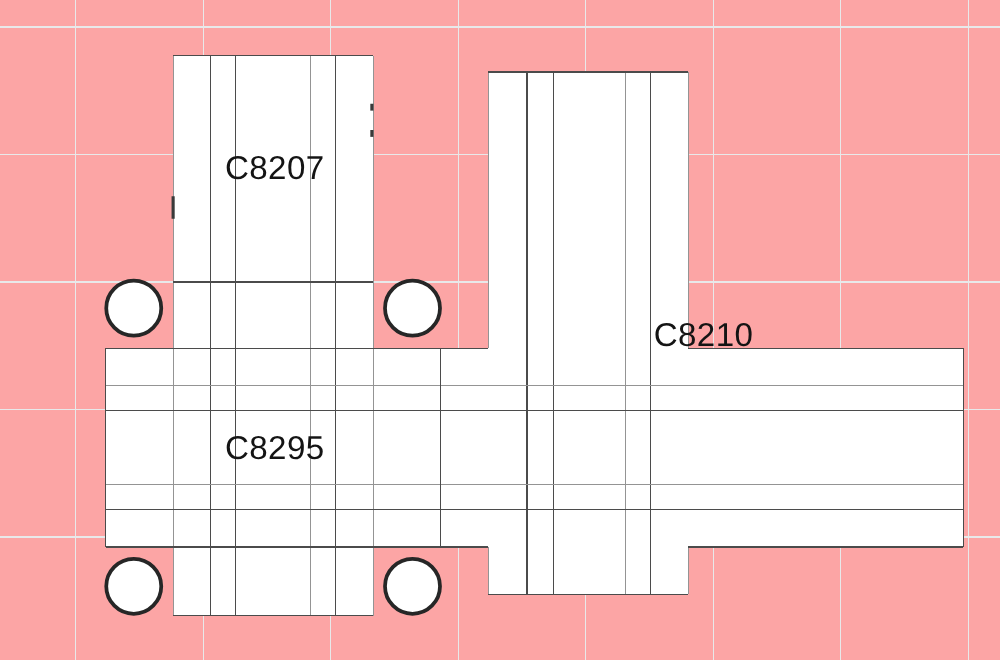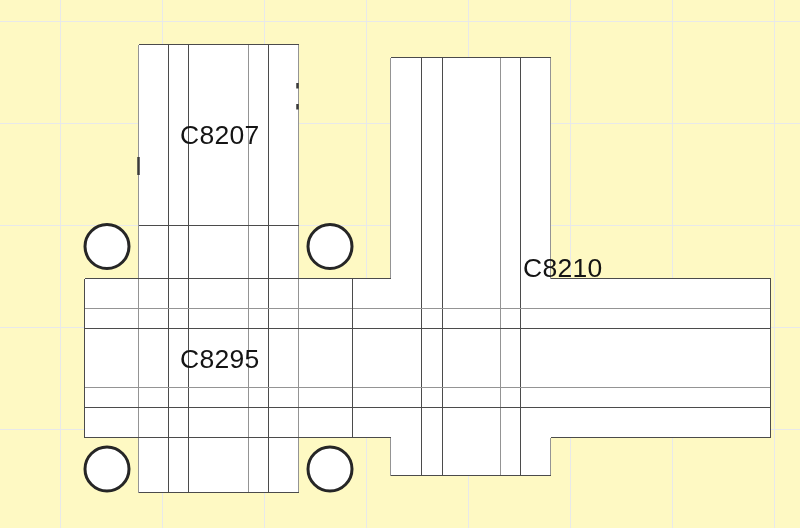--- a/index.html
+++ b/index.html
@@ -13,21 +13,21 @@
   }
   .stage svg { display: block; width: 800px; height: 528px; }
   text.lbl {
     font-family: "Liberation Sans", sans-serif;
     letter-spacing: 0.3px;
   }
 </style>
 </head>
 <body>
 
-<div class="stage" id="stage" style="background: #fef9c3; text-align: center;">
+<div class="stage" id="stage" style="background: #fca5a5; text-align: center;">
   <svg id="cad-svg" viewBox="0 0 800 528" xmlns="http://www.w3.org/2000/svg">
     <g id="g-grid" shape-rendering="crispEdges">
         <line x1="60.5" y1="0" x2="60.5" y2="528" stroke="#e8e9ea" stroke-width="1"></line>
         <line x1="162.5" y1="0" x2="162.5" y2="528" stroke="#e8e9ea" stroke-width="1"></line>
         <line x1="264.5" y1="0" x2="264.5" y2="528" stroke="#e8e9ea" stroke-width="1"></line>
         <line x1="366.5" y1="0" x2="366.5" y2="528" stroke="#e8e9ea" stroke-width="1"></line>
         <line x1="468.5" y1="0" x2="468.5" y2="528" stroke="#e8e9ea" stroke-width="1"></line>
         <line x1="570.5" y1="0" x2="570.5" y2="528" stroke="#e8e9ea" stroke-width="1"></line>
         <line x1="672.5" y1="0" x2="672.5" y2="528" stroke="#e8e9ea" stroke-width="1"></line>
         <line x1="774.5" y1="0" x2="774.5" y2="528" stroke="#e8e9ea" stroke-width="1"></line>

